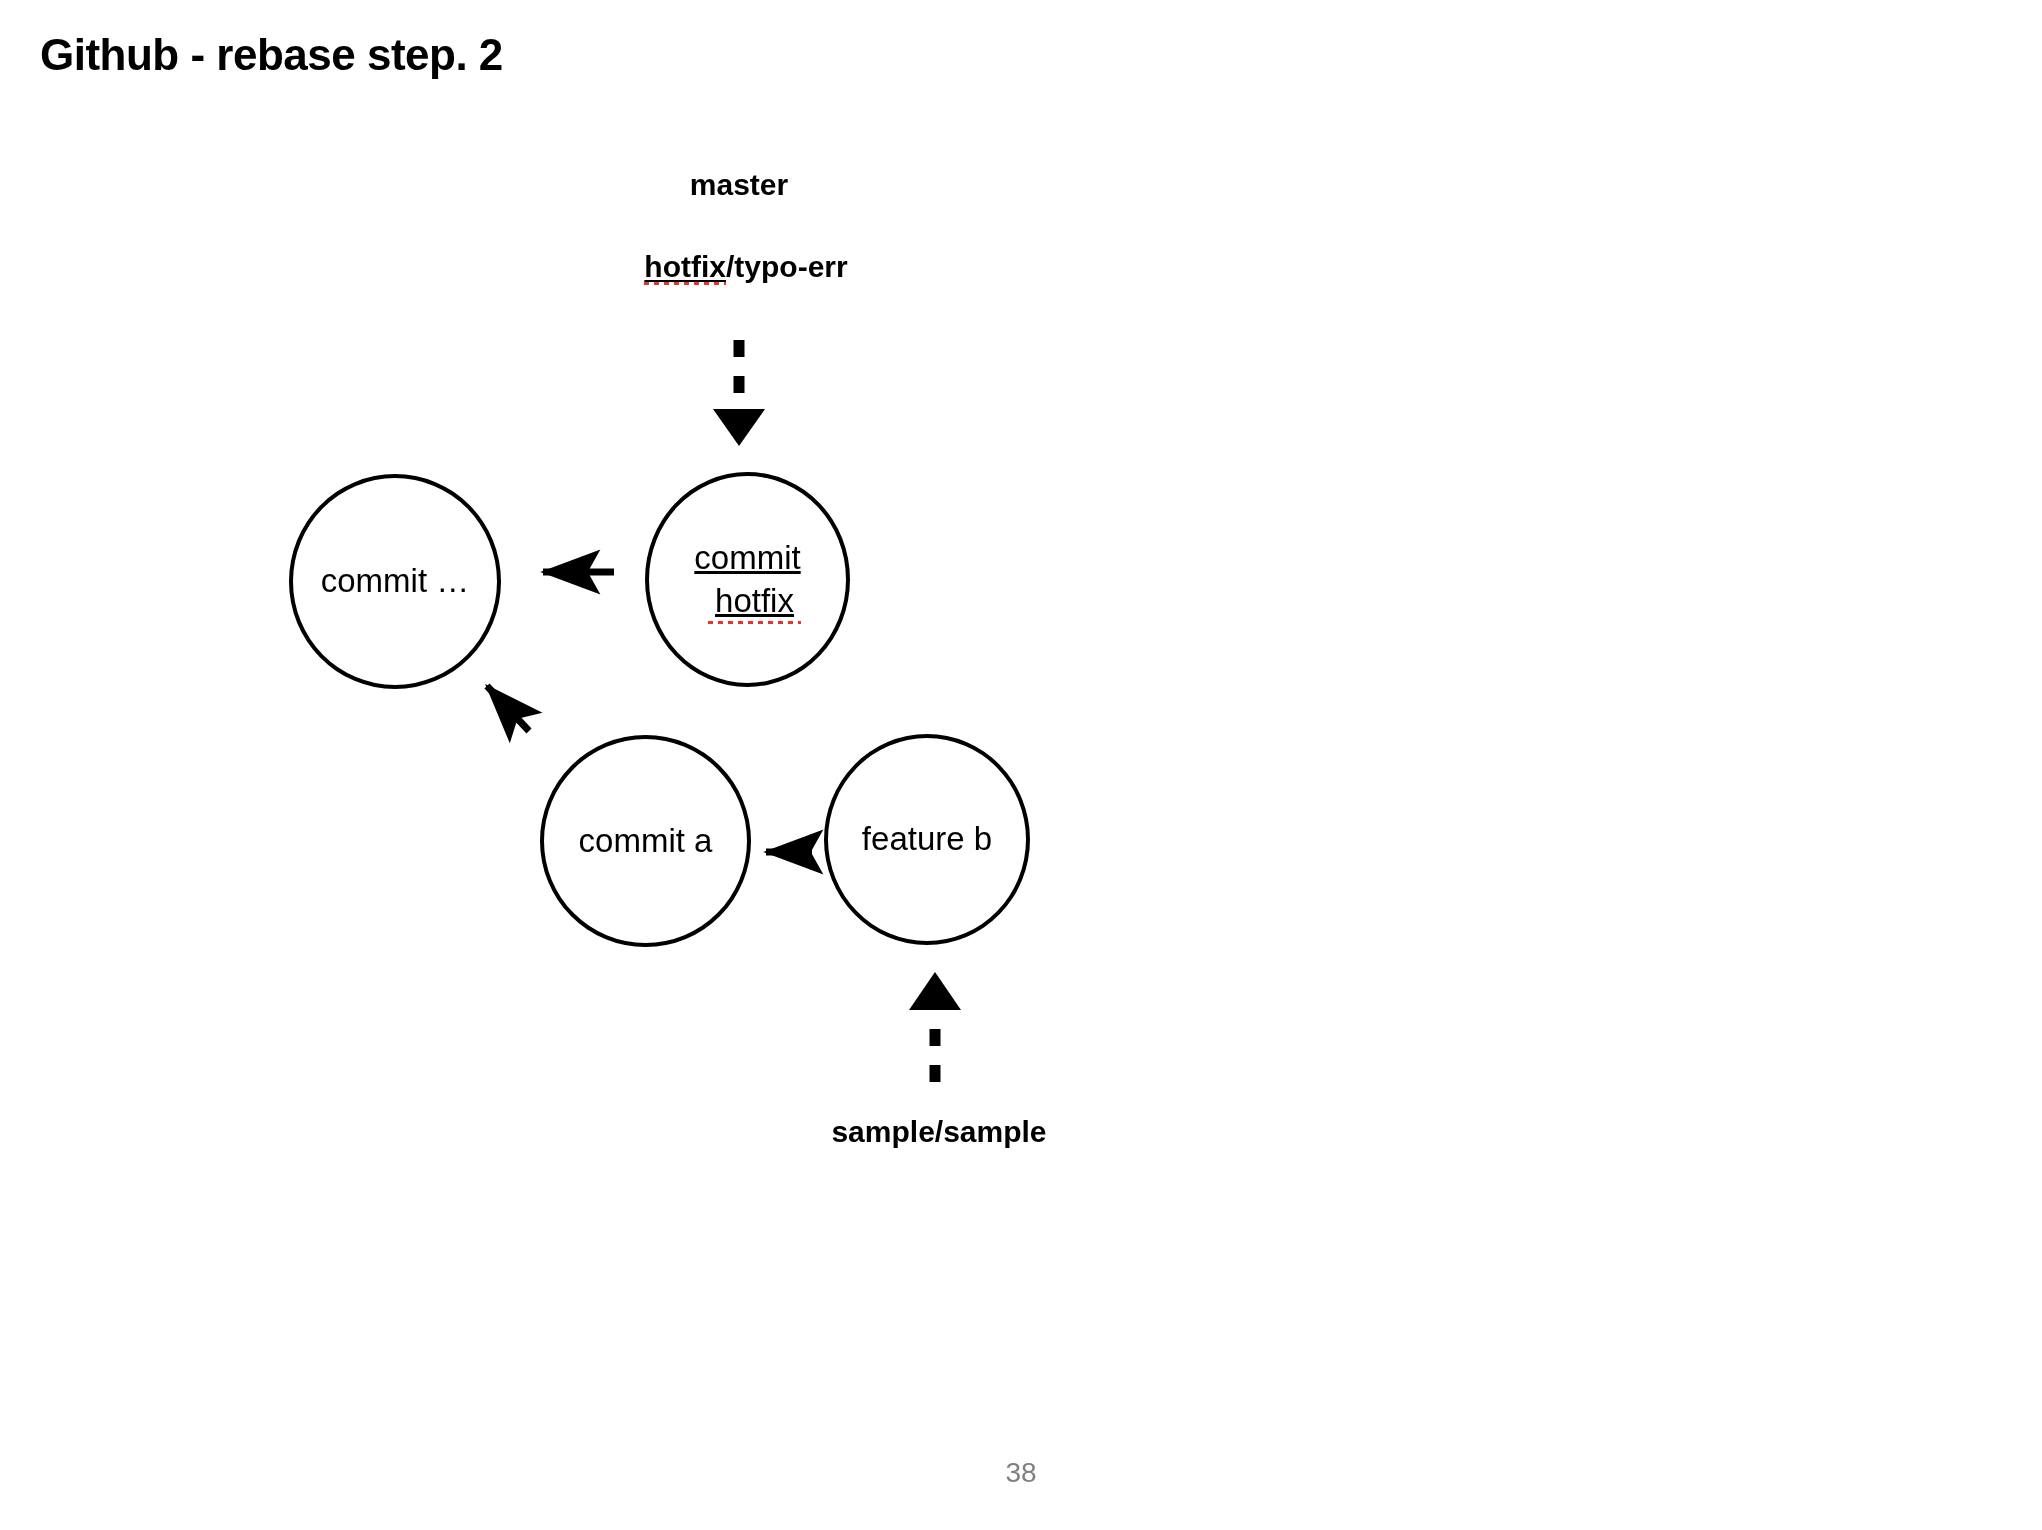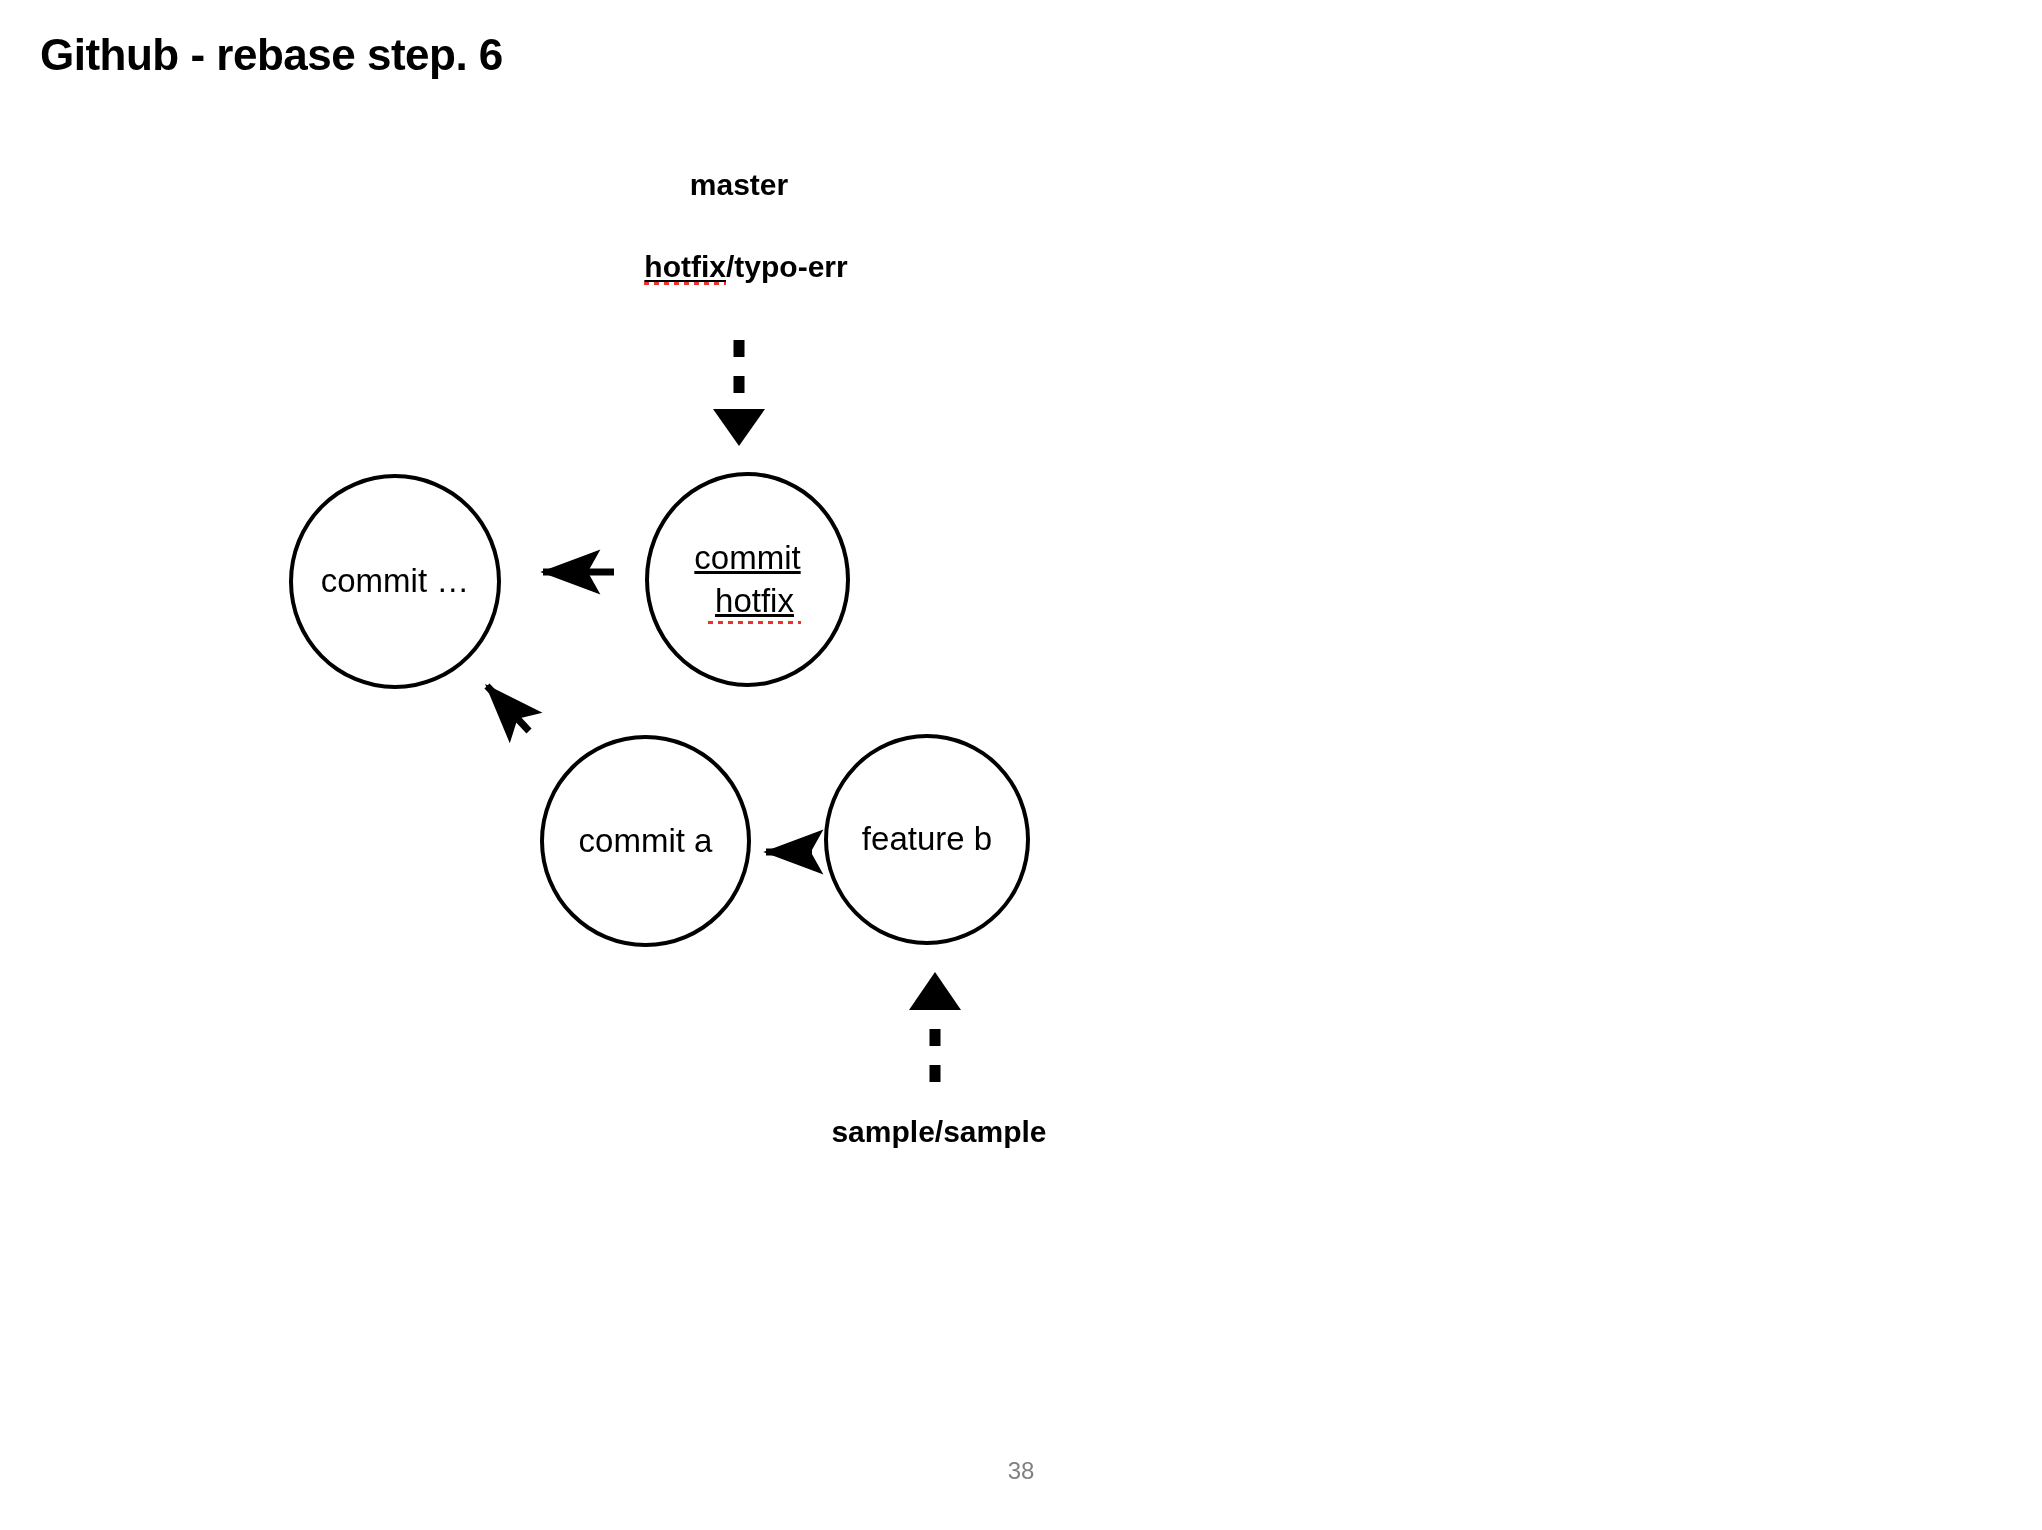--- a/index.html
+++ b/index.html
@@ -149,30 +149,30 @@
     display: block;
   }
 
   
   #page-number {
     position: absolute;
     left: 0;
     top: 1457px;
     width: 2042px;
     text-align: center;
-    font-size: 24px;
+    font-size: 28px;
     color: #808080;
   }
 </style>
 </head>
 <body>
 
 <div id="slide">
 
-  <div id="slide-title">Github - rebase step. 6</div>
+  <div id="slide-title">Github - rebase step. 2</div>
 
   <svg id="diagram-svg" viewBox="0 0 2042 1530" xmlns="http://www.w3.org/2000/svg">
     <defs>
       <marker id="arrowhead-solid" markerWidth="10" markerHeight="10" refX="8.6" refY="3.6" orient="auto" markerUnits="strokeWidth">
         <path d="M 0.4 0.4 L 9 3.6 L 0.4 6.8 L 2.2 3.6 z" fill="#000000"></path>
       </marker>
       <marker id="arrowhead-tri-down" markerWidth="7" markerHeight="6" refX="3.2" refY="5.4" orient="auto" markerUnits="strokeWidth">
         <path d="M 0 0 L 6.4 0 L 3.2 5.6 z" fill="#000000"></path>
       </marker>
       <marker id="arrowhead-tri-up" markerWidth="7" markerHeight="6" refX="3.2" refY="5.4" orient="auto" markerUnits="strokeWidth">

